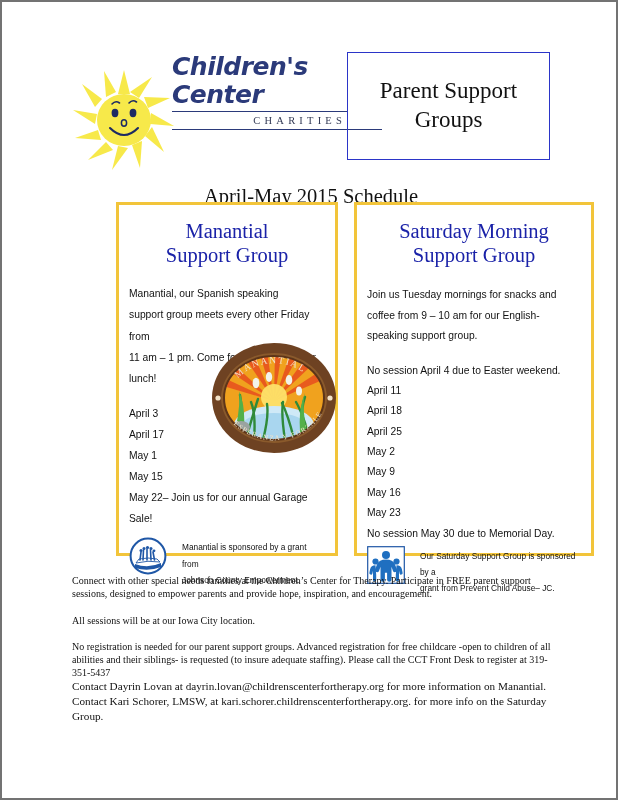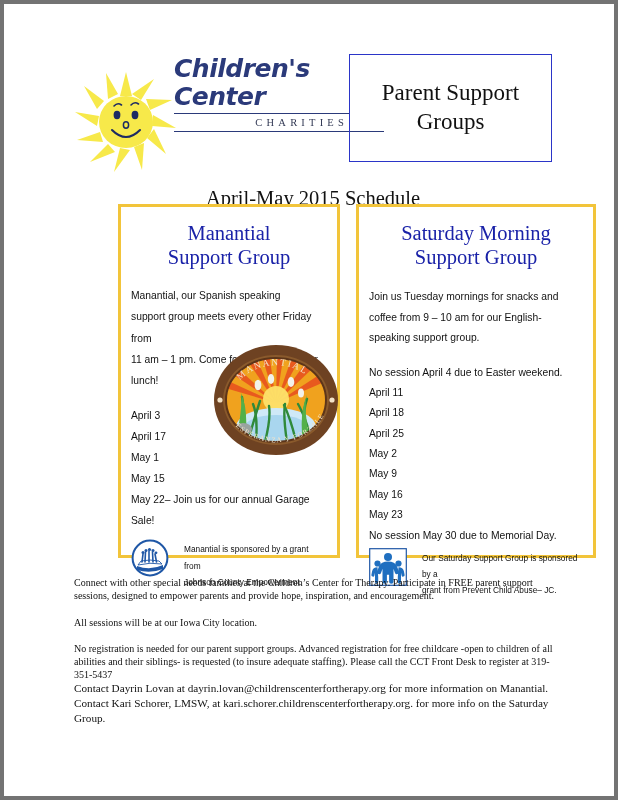--- a/index.html
+++ b/index.html
@@ -12,21 +12,21 @@
     height: 800px;
     font-family: "Liberation Serif", serif;
     color: #1a1a1a;
     overflow: hidden;
   }
   .page {
     position: relative;
     width: 618px;
     height: 800px;
     box-sizing: border-box;
-    border: 4px solid #737373;
+    border: 2px solid #737373;
     background: #fff;
   }
 
   
   .header {
     position: absolute;
     top: 38px;
     left: 0;
     width: 618px;
     height: 140px;

